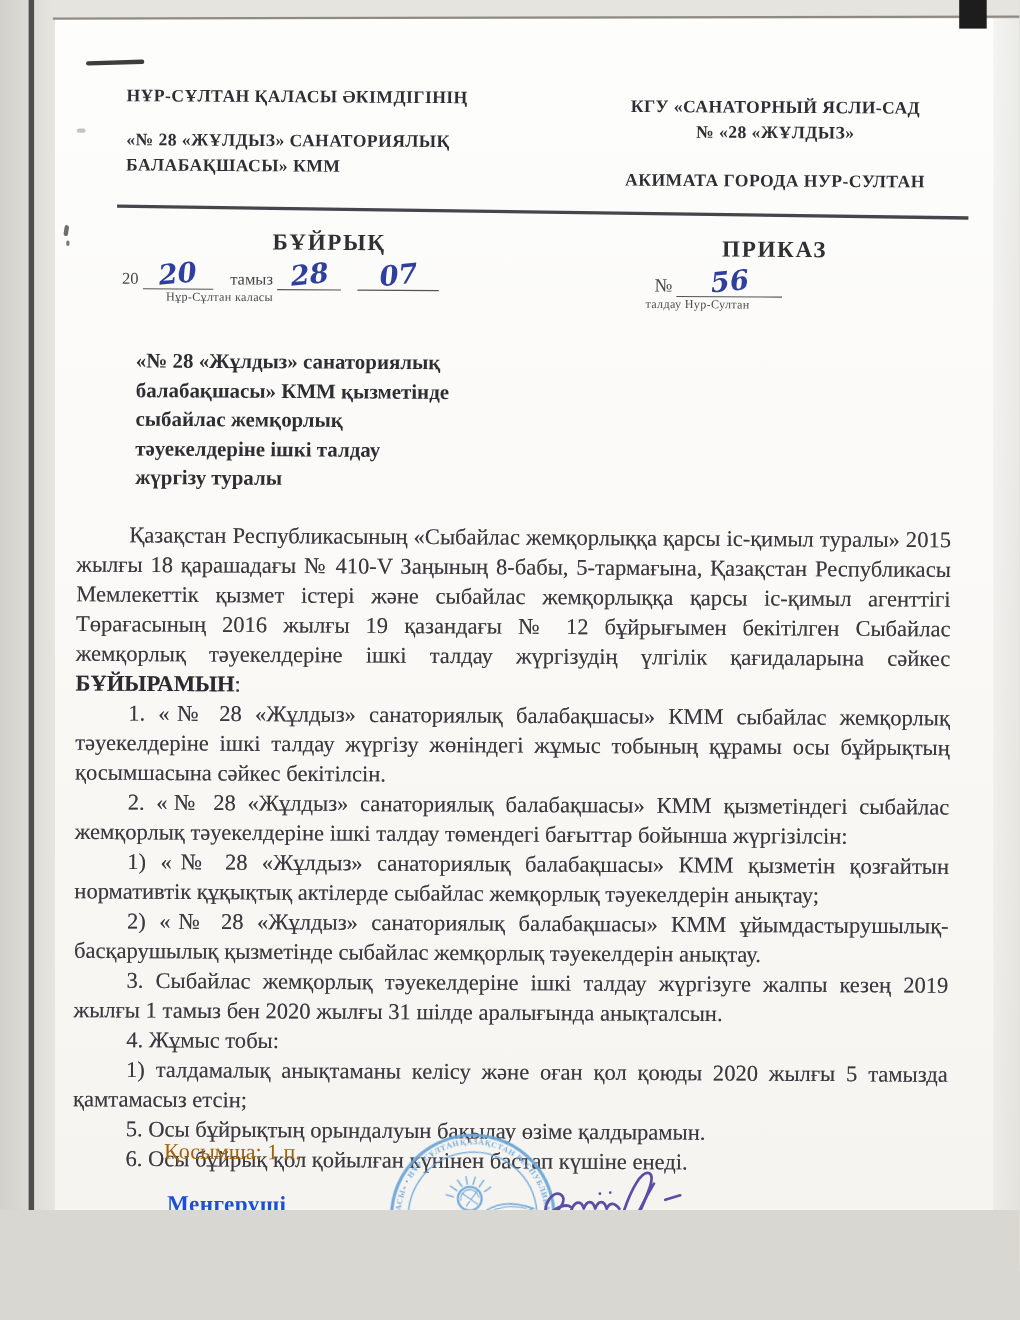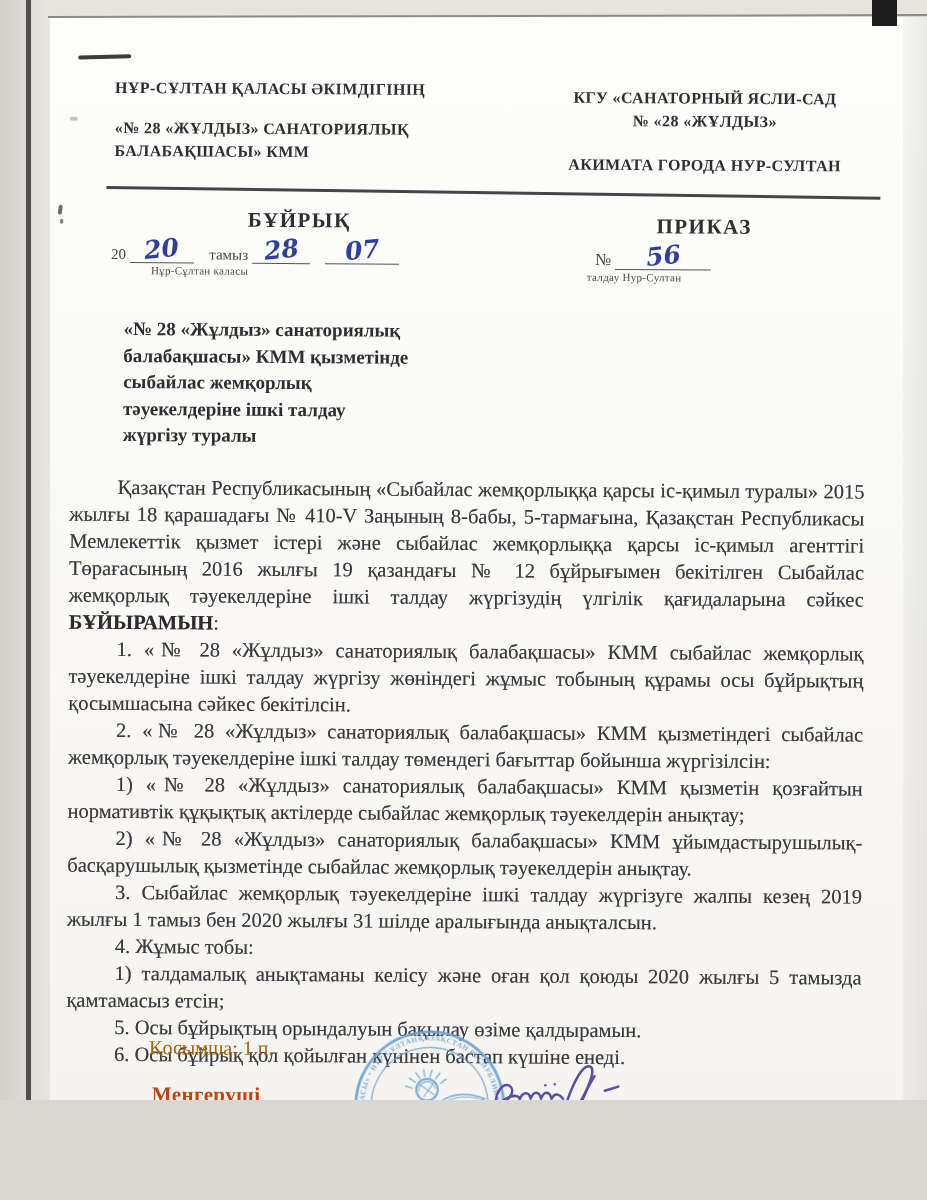--- a/index.html
+++ b/index.html
@@ -56,21 +56,21 @@
 
   .subject{position:absolute;left:125px;top:316px;width:345px;font-weight:bold;
     font-size:19px;line-height:26.5px;color:#2e2d33;}
 
   .body-text{position:absolute;left:72px;top:474px;width:795px;font-size:20.5px;line-height:27px;
     text-align:justify;color:#3a393f;text-shadow:0 0 .4px rgba(58,57,63,.55);}
   .body-text p{margin:0;text-indent:48px;}
   .body-text b{color:#2c2b31;}
 
   .attachment{position:absolute;left:155px;top:1036px;font-size:20px;color:#a16207;}
-  .signoff-title{position:absolute;left:158px;top:1082px;font-size:21px;font-weight:bold;color:#c2410c;letter-spacing:.4px;}
+  .signoff-title{position:absolute;left:158px;top:1082px;font-size:21px;font-weight:bold;color:#1d4ed8;letter-spacing:.4px;}
   .signoff-name{position:absolute;left:700px;top:1098px;font-size:21px;font-weight:bold;color:#2f2e34;letter-spacing:.4px;}
 
   .stamp{position:absolute;left:356px;top:1024px;width:160px;height:160px;filter:blur(.35px);opacity:.92;transform:rotate(-10deg);}
   .signature{position:absolute;left:492px;top:1052px;width:146px;height:84px;}
 </style>
 </head>
 <body>
 
 <div class="scan">
 

